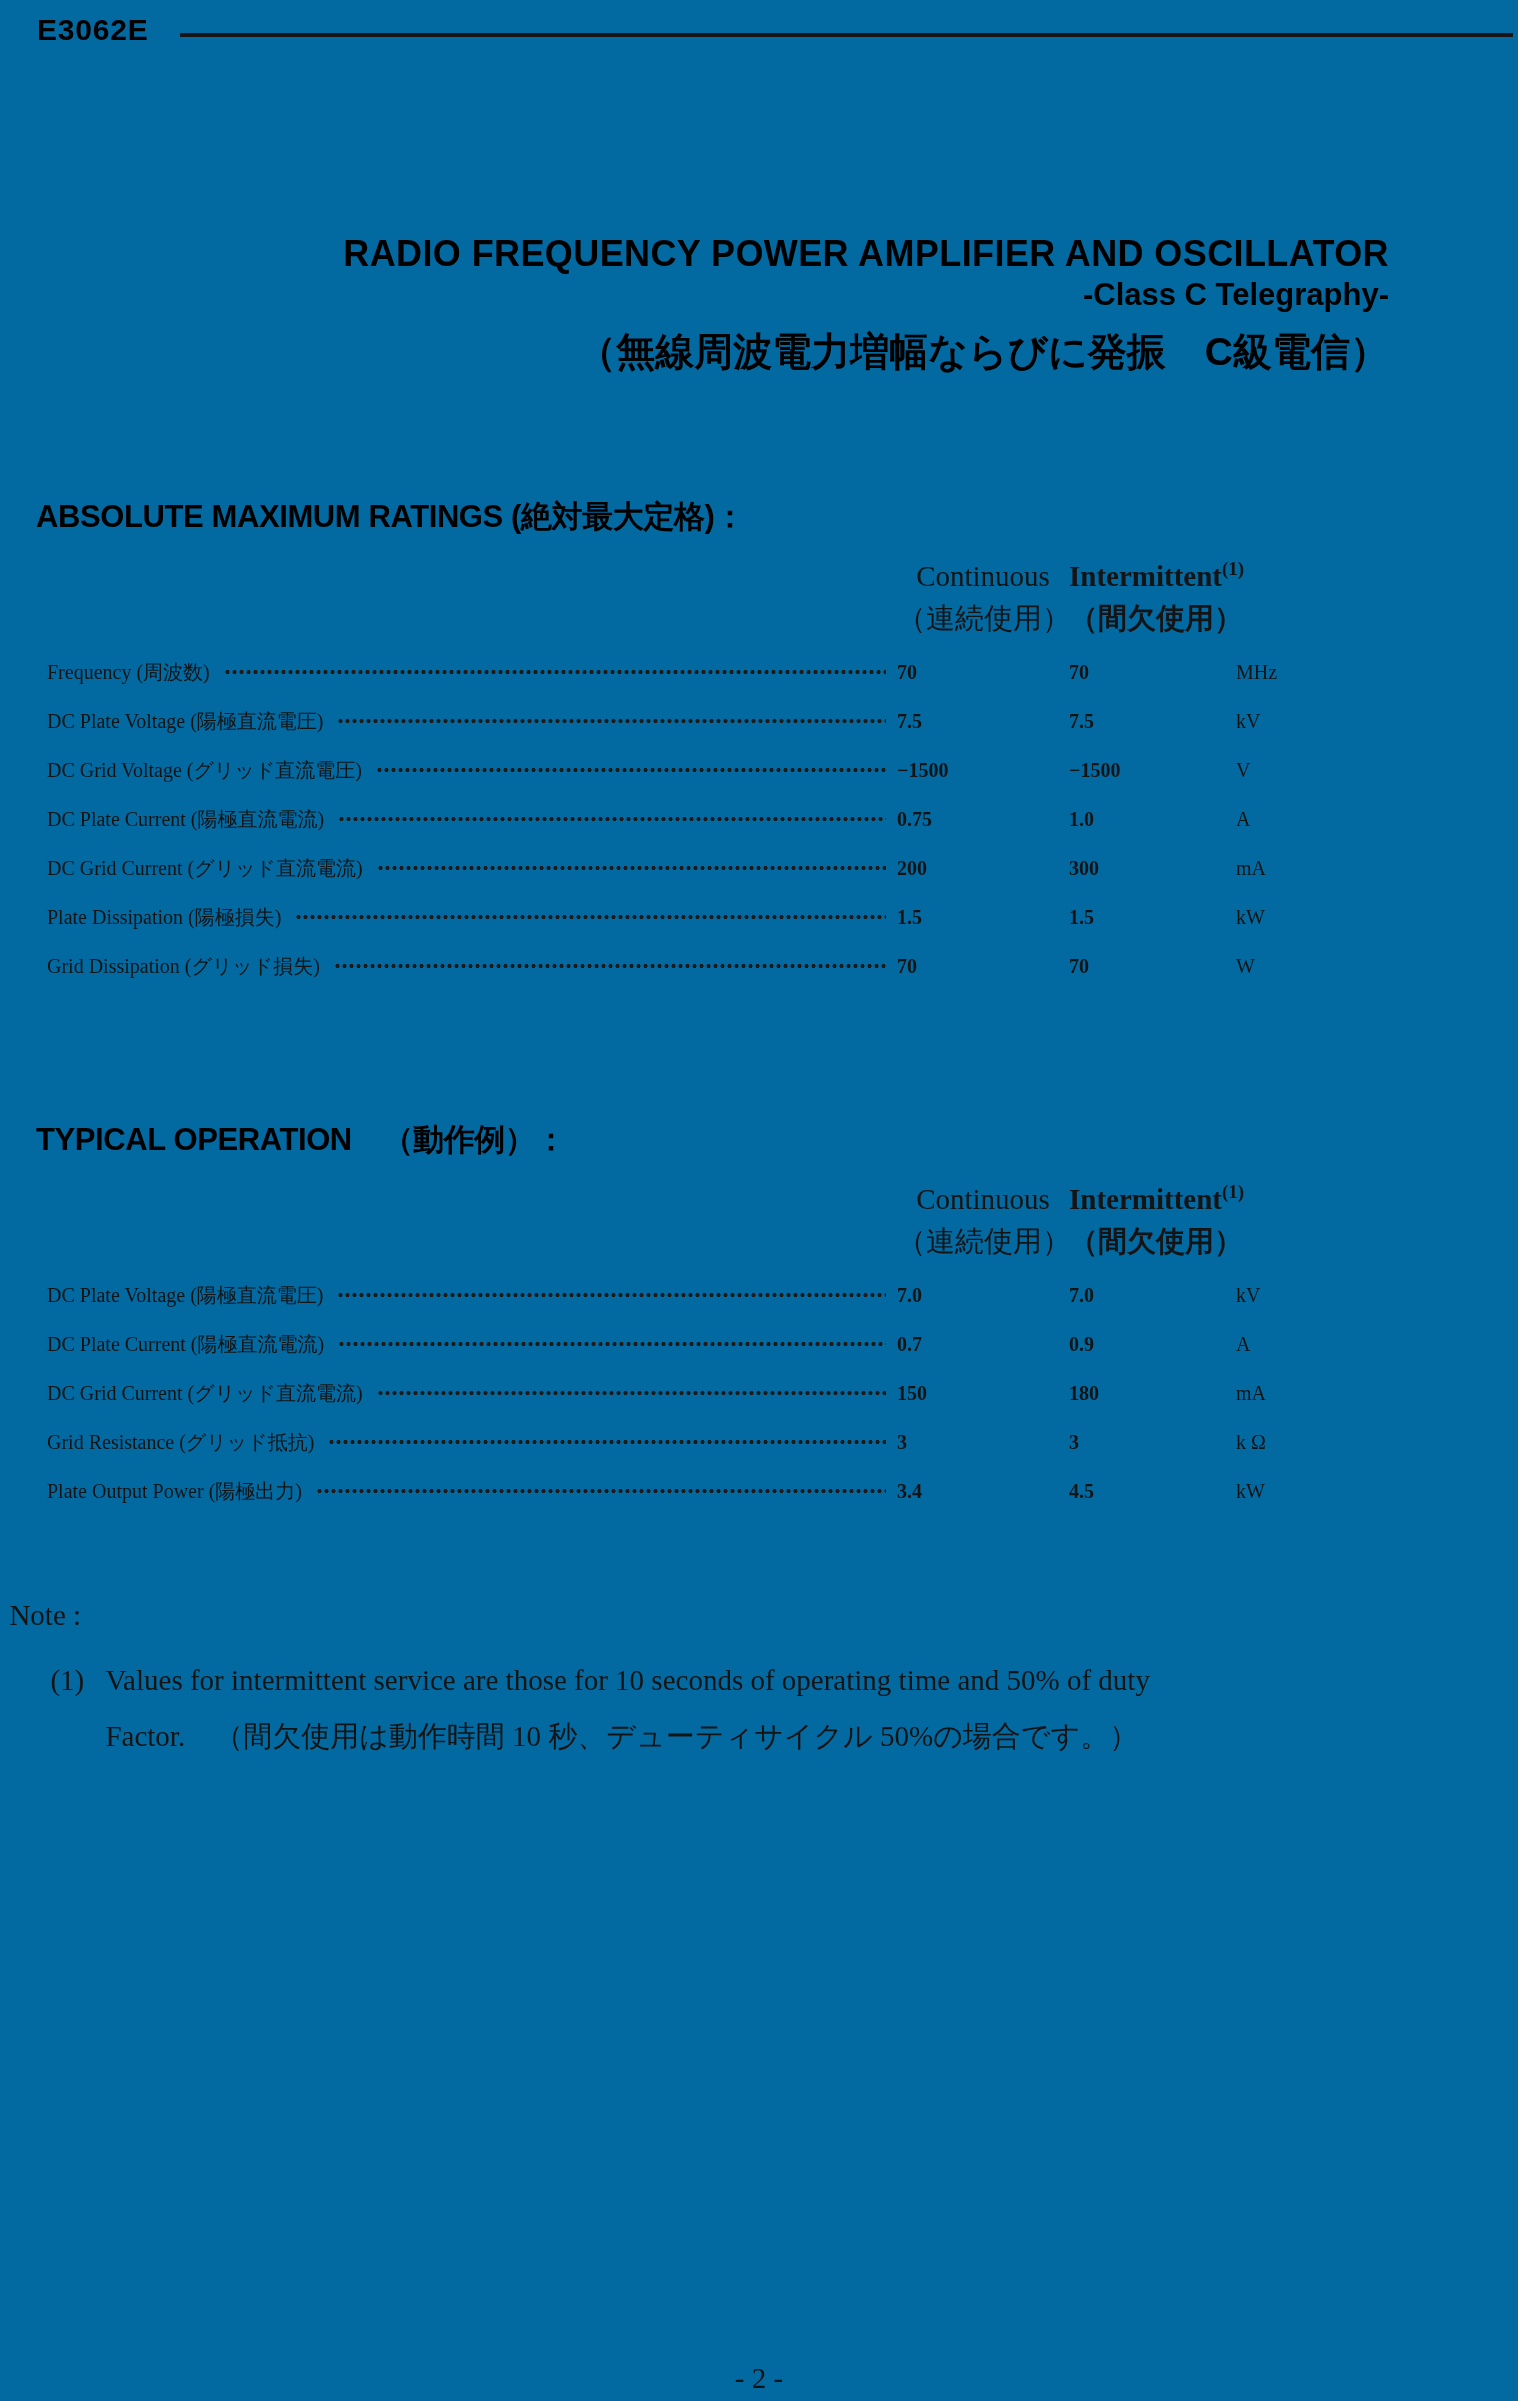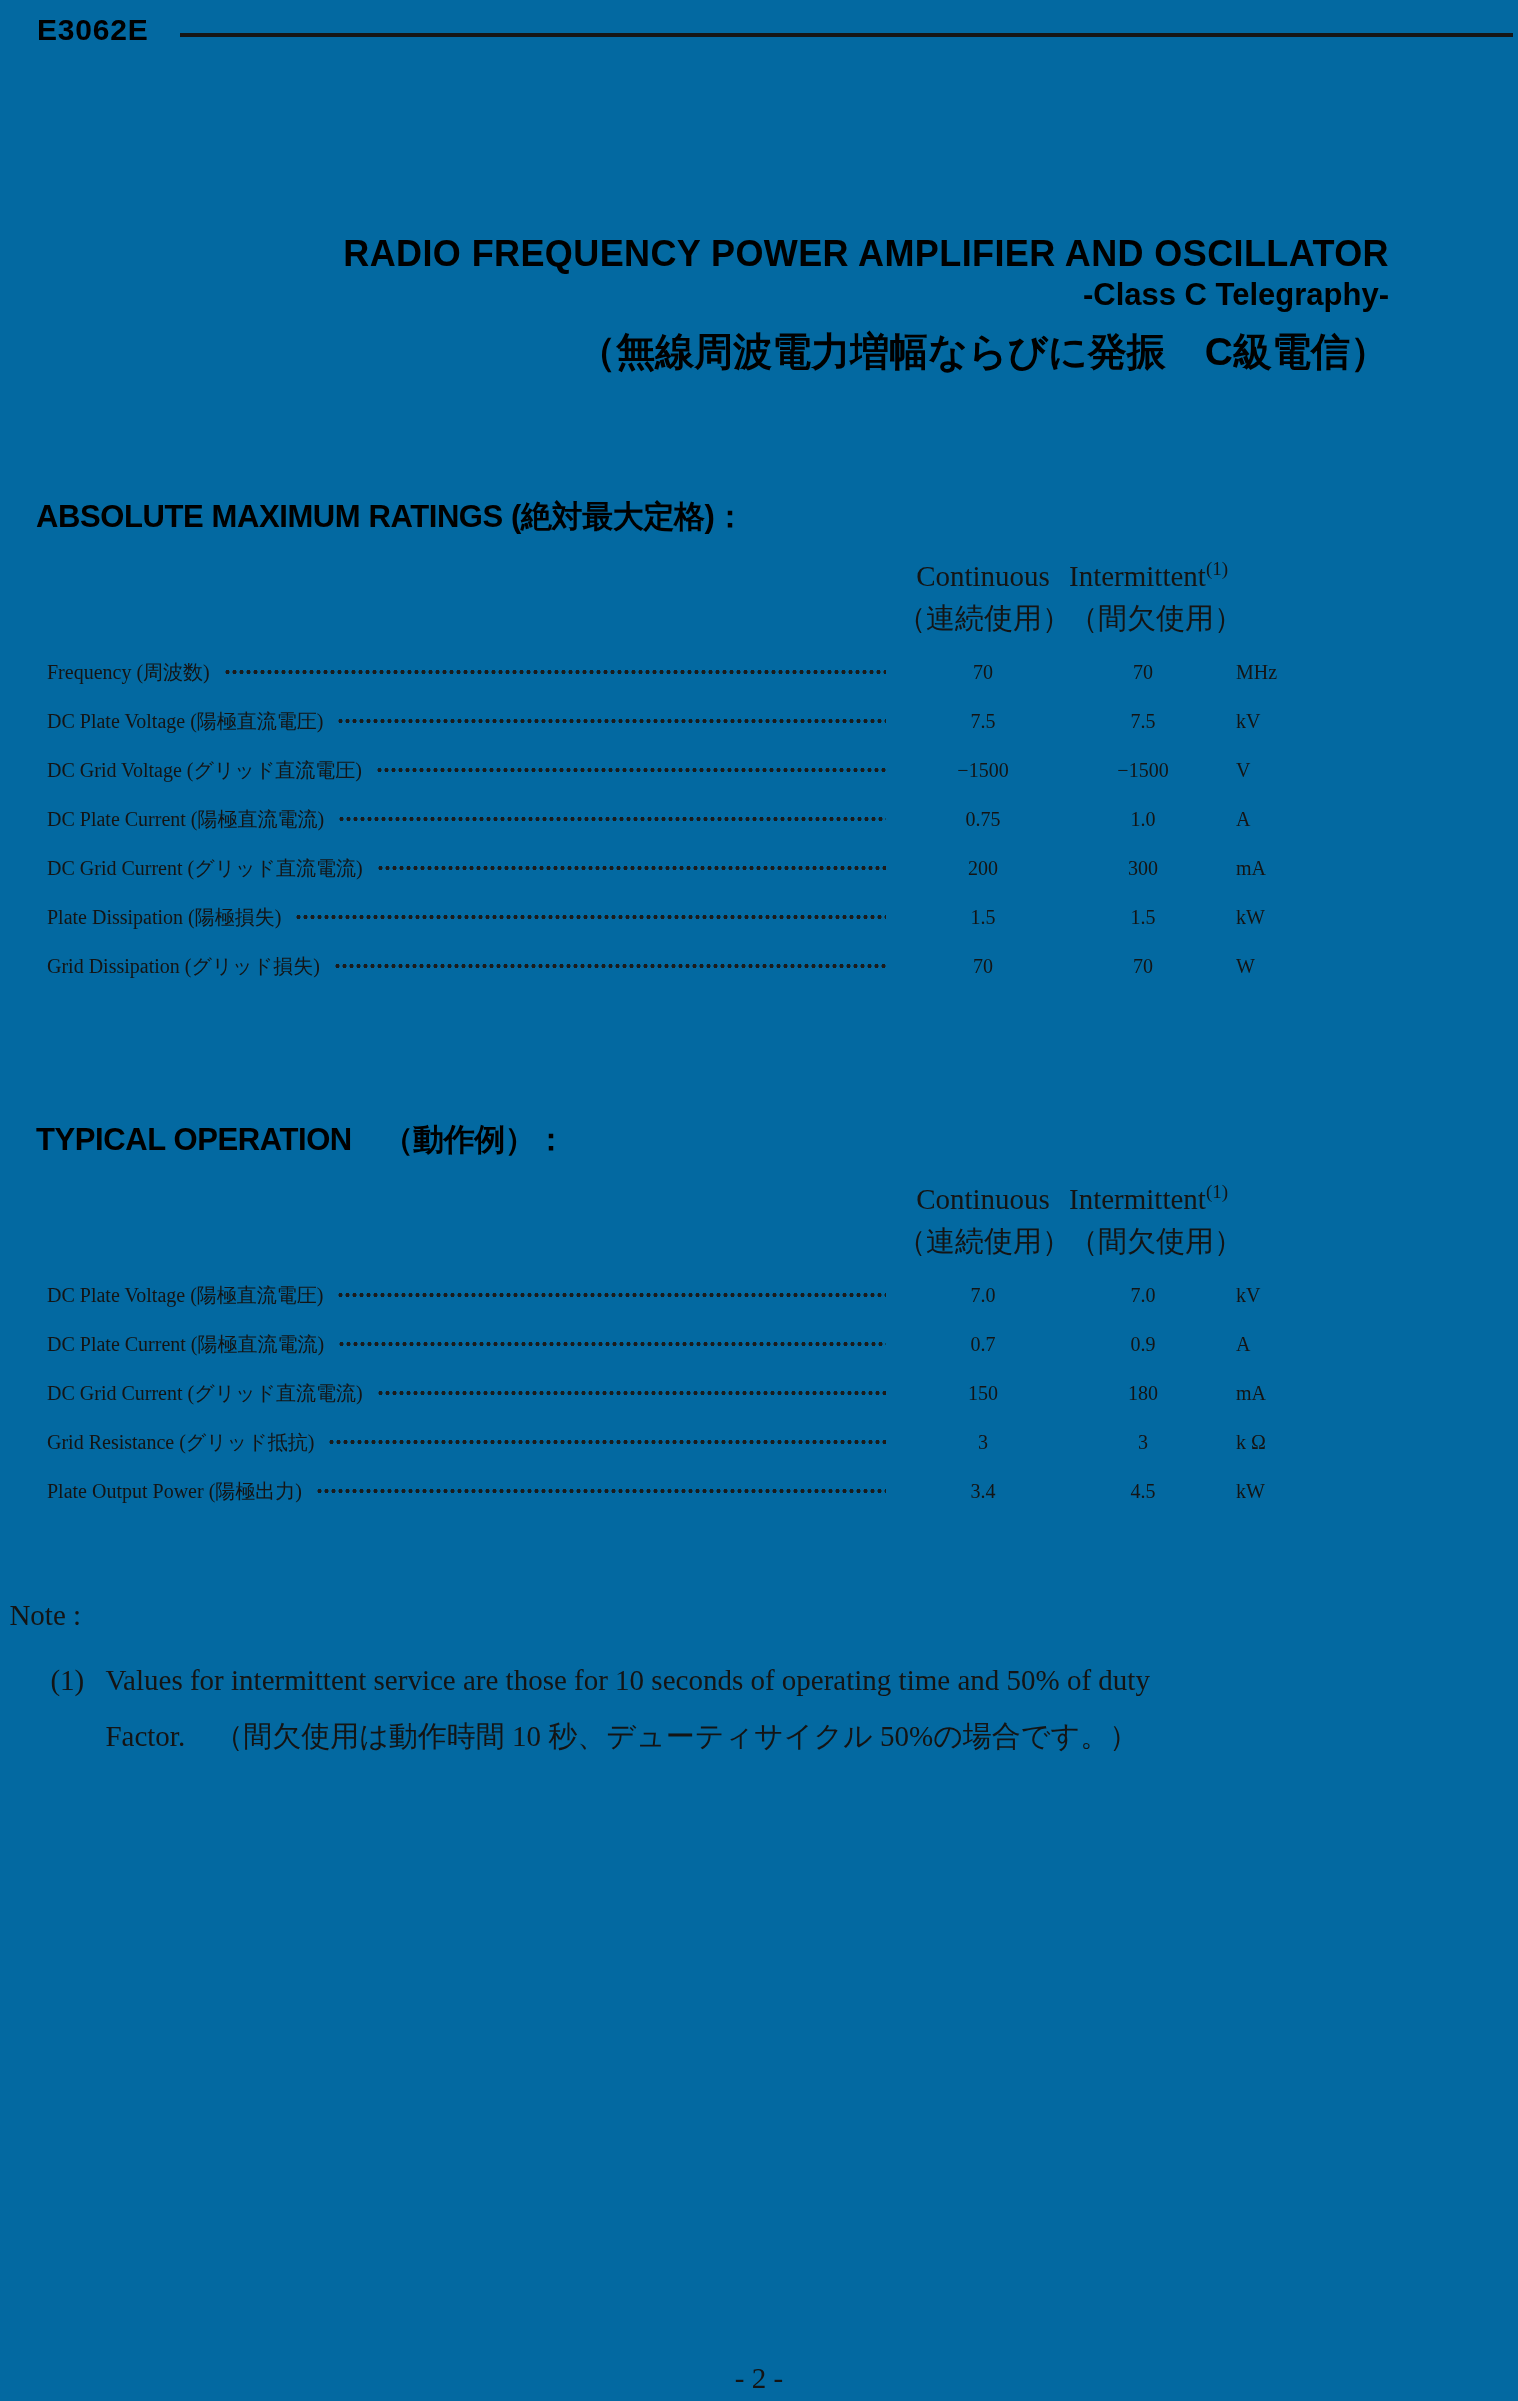--- a/index.html
+++ b/index.html
@@ -66,21 +66,21 @@
     align-items: baseline;
     margin-left: 47px;
     width: 1287px;
     font-size: 29px;
     white-space: nowrap;
   }
   .col-headers.first { margin-top: 22px; }
   .col-headers.ja    { margin-top: 6.2px; }
   .ch-spacer { flex: 1; }
   .col-cont  { width: 172px; text-align: center; }
-  .col-inter { width: 148px; text-align: center; }
+  .col-inter { width: 148px; text-align: center; font-weight: bold; }
   .col-unit  { width: 117px; }
   sup.fnref  { font-size: 19px; line-height: 0; }
 
   
   .tbl { margin-left: 47px; width: 1287px; margin-top: 20px; }
   .row {
     display: flex;
     align-items: baseline;
     height: 49px;
     font-size: 20px;
@@ -89,21 +89,21 @@
   .lbl { flex: none; }
   .leader {
     flex: 1;
     height: 14px;
     margin: 0 11px 0 14px;
     background-image: radial-gradient(circle, #1b1b1b 1.8px, transparent 2.3px);
     background-size: 7px 14px;
     background-repeat: repeat-x;
     background-position: 0 center;
   }
-  .num { text-align: center; }
+  .num { text-align: left; font-weight: bold; }
   .num.cont  { width: 172px; }
   .num.inter { width: 148px; }
   .unit { width: 117px; padding-left: 19px; box-sizing: border-box; text-align: left; }
 
   
   .note { margin-top: 72px; margin-left: 9.4px; font-size: 29px; color: #141414; }
   .note-label { white-space: nowrap; }
   .note-item { display: flex; margin-top: 20px; margin-left: 41px; align-items: flex-start; }
   .note-marker { width: 55px; flex: none; line-height: 56px; }
   .note-text { line-height: 56px; }

